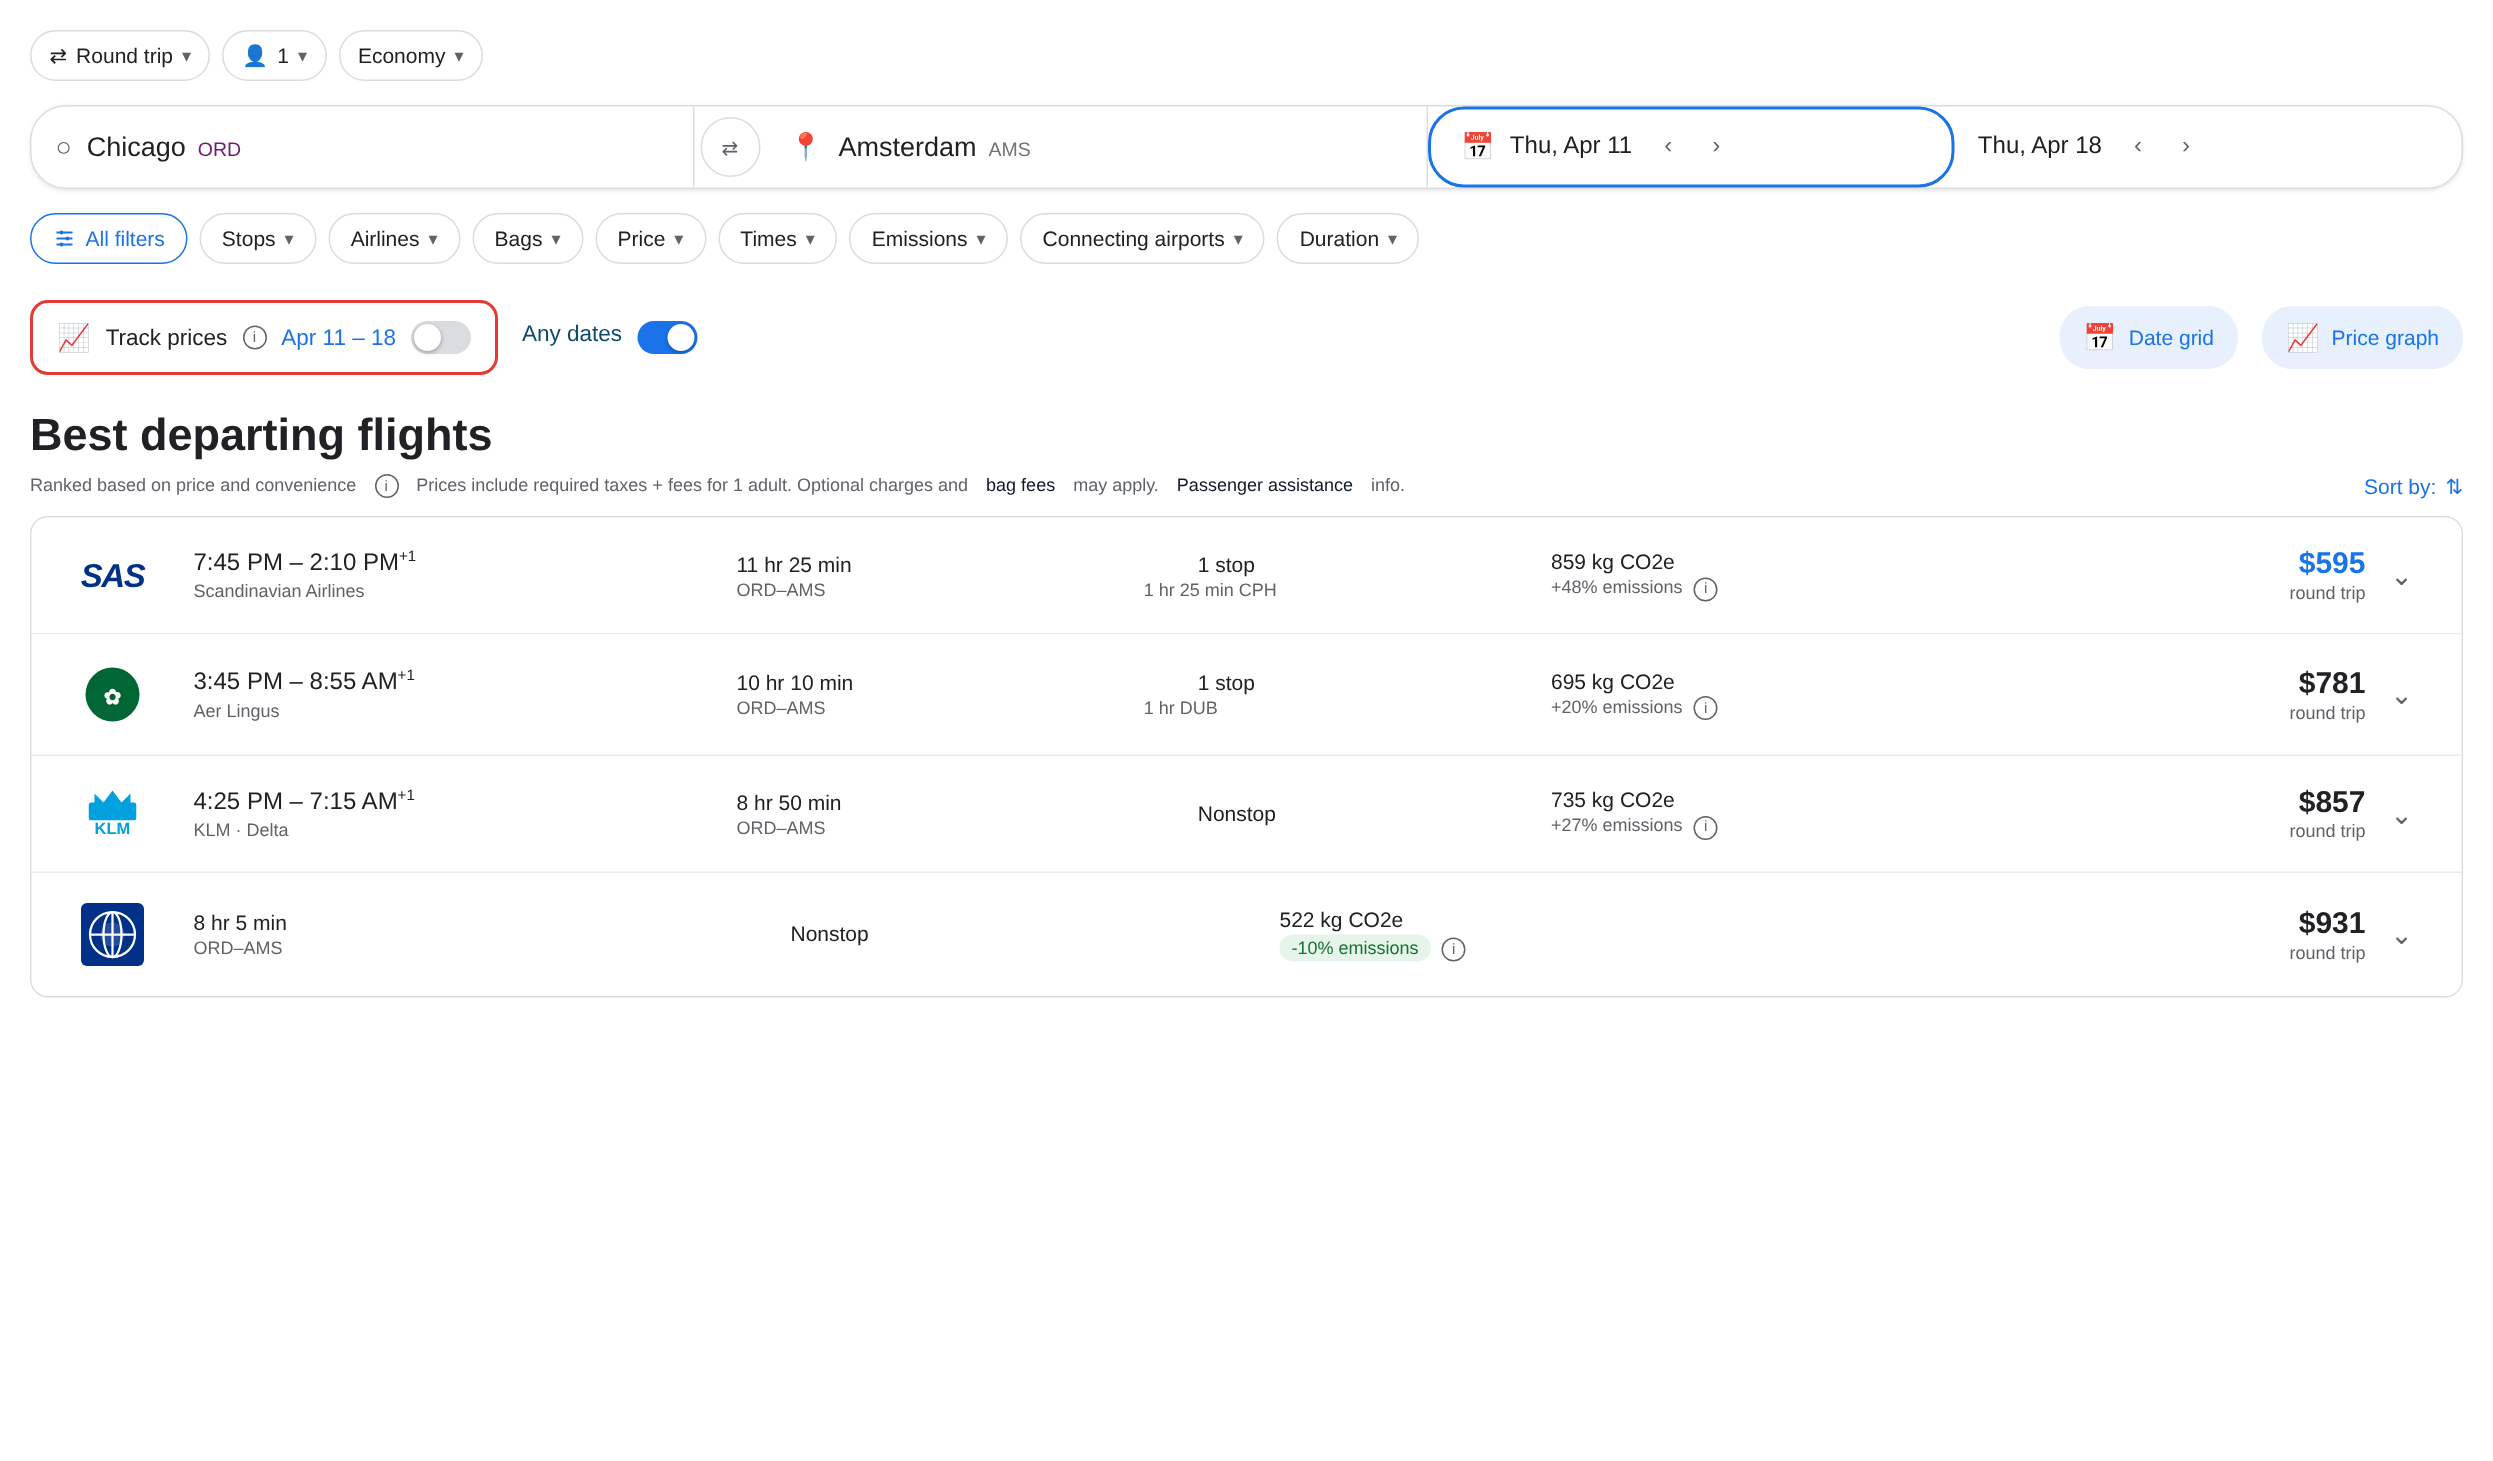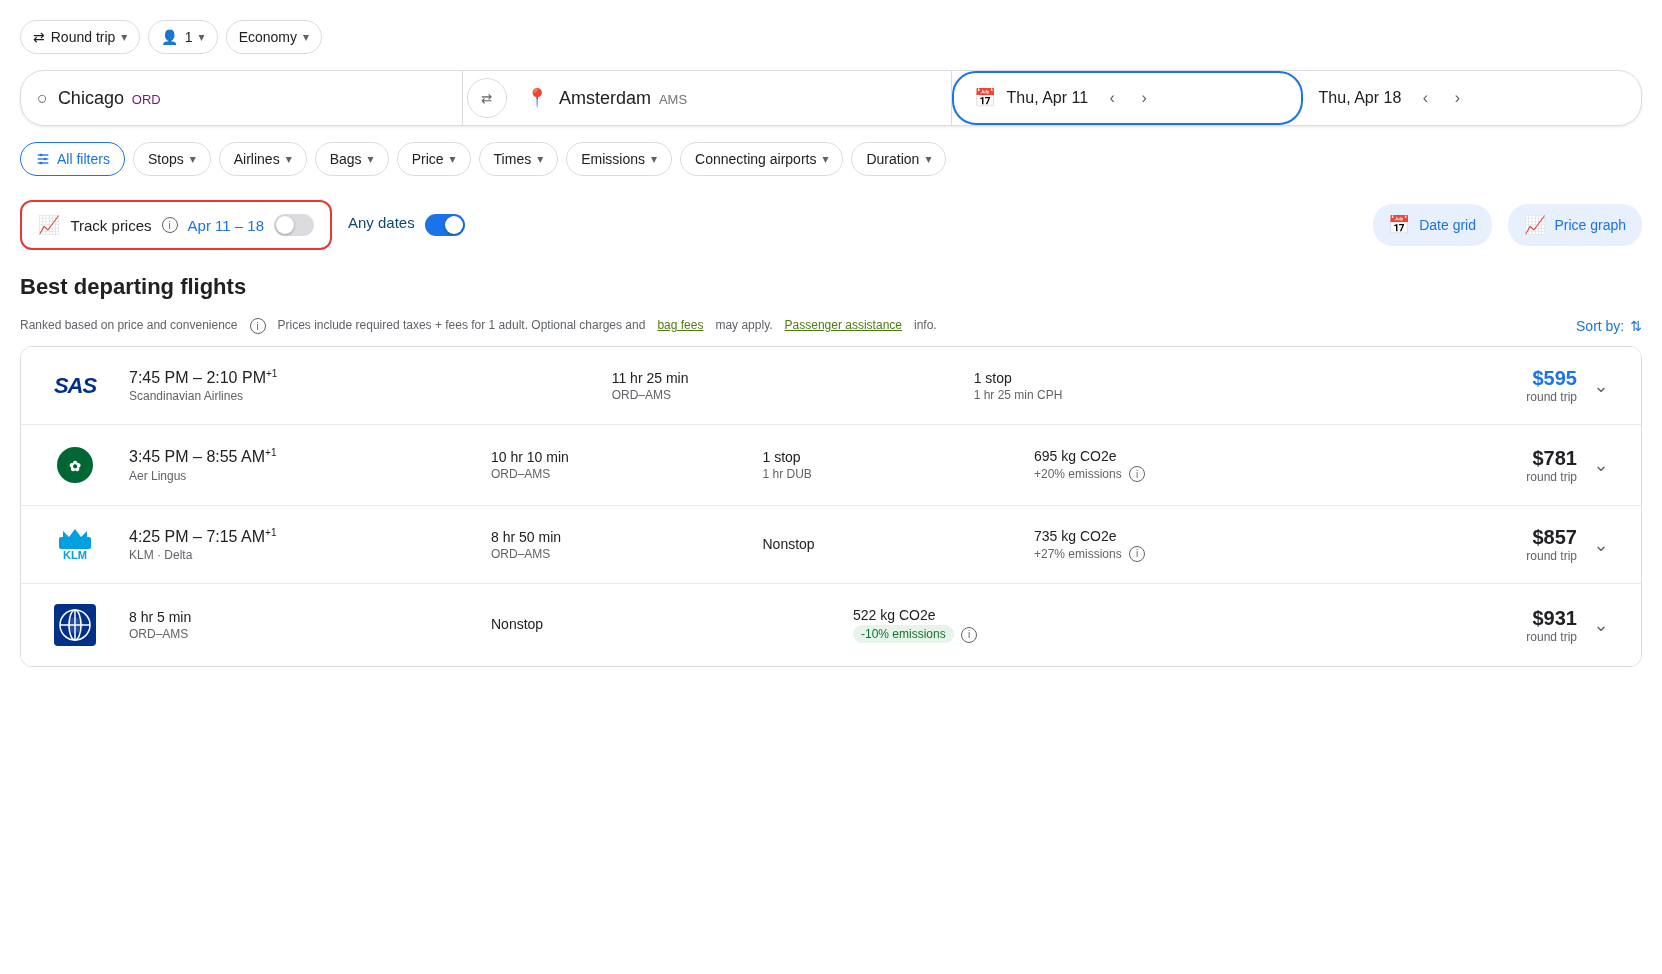--- a/index.html
+++ b/index.html
@@ -35,37 +35,37 @@
     .track-dates { color: #1a73e8; font-size: 15px; font-weight: 500; }
     .toggle { width: 40px; height: 22px; background: #dadce0; border-radius: 11px; position: relative; cursor: pointer; }
     .toggle.on { background: #1a73e8; }
     .toggle-thumb { width: 18px; height: 18px; background: #fff; border-radius: 50%; position: absolute; top: 2px; left: 2px; transition: left 0.2s; box-shadow: 0 1px 3px rgba(0,0,0,0.3); }
     .toggle.on .toggle-thumb { left: 20px; }
     .any-dates { display: flex; align-items: flex-start; gap: 10px; font-size: 15px; color: #0c4a6e; }
     .track-right { display: flex; align-items: center; gap: 16px; }
     .view-btn { display: flex; align-items: center; gap: 8px; padding: 10px 16px; border-radius: 20px; background: #e8f0fe; border: none; cursor: pointer; color: #1a73e8; font-size: 14px; font-weight: 500; }
 
     .results-header { margin-bottom: 12px; }
-    .results-title { font-size: 22px; font-weight: 600; color: #202124; margin-bottom: 18px; }
+    .results-title { font-size: 30px; font-weight: 600; color: #202124; margin-bottom: 8px; }
     .results-meta { display: flex; align-items: flex-start; gap: 12px; font-size: 12px; color: #5f6368; flex-wrap: wrap; }
-    .results-meta a { color: #4d7c0f; text-decoration: underline; cursor: pointer; }
+    .results-meta a { color: #0f172a; cursor: pointer; }
     .sort-btn { margin-left: auto; display: flex; align-items: center; gap: 6px; color: #1a73e8; font-size: 14px; font-weight: 500; cursor: pointer; }
 
     .flight-list { border: 1px solid #dadce0; border-radius: 12px; overflow: hidden; }
     .flight-row { display: flex; align-items: center; padding: 20px 24px; border-bottom: 1px solid #e8eaed; cursor: pointer; background: #fff; transition: background 0.1s; }
     .flight-row:last-child { border-bottom: none; }
     .airline-logo { width: 60px; display: flex; align-items: center; justify-content: center; margin-right: 24px; flex-shrink: 0; }
     .flight-times { flex: 2; min-width: 160px; }
     .flight-time-range { font-size: 16px; font-weight: 500; color: #202124; }
     .flight-airline-name { font-size: 12px; color: #5f6368; margin-top: 2px; }
     .flight-duration { flex: 1.5; min-width: 120px; }
     .flight-duration-time { font-size: 14px; font-weight: 500; color: #202124; }
     .flight-route { font-size: 12px; color: #5f6368; margin-top: 2px; }
     .flight-stops { flex: 1.5; min-width: 120px; }
-    .flight-stop-label { font-size: 14px; color: #202124; }
+    .flight-stop-label { font-size: 14px; color: #202124; margin-left: 36px; }
     .flight-stop-detail { font-size: 12px; color: #5f6368; margin-top: 2px; }
     .flight-emissions { flex: 2; min-width: 150px; }
     .flight-co2 { font-size: 14px; color: #202124; }
     .flight-emission-pct { font-size: 12px; color: #5f6368; margin-top: 2px; }
     .emission-badge { display: inline-flex; align-items: center; gap: 4px; background: #e6f4ea; color: #137333; padding: 2px 8px; border-radius: 12px; font-size: 12px; }
     .flight-price { flex: 1; text-align: right; min-width: 100px; }
     .price-amount { font-size: 20px; font-weight: 600; color: #1a73e8; }
     .price-type { font-size: 12px; color: #5f6368; }
     .expand-btn { width: 32px; height: 32px; border-radius: 50%; border: none; background: none; cursor: pointer; color: #5f6368; font-size: 18px; margin-left: 8px; display: flex; align-items: center; justify-content: center; }
 
@@ -240,20 +240,27 @@
       <div class="flight-airline-name">Scandinavian Airlines</div>
     </div>
     <div class="flight-duration">
       <div class="flight-duration-time">11 hr 25 min</div>
       <div class="flight-route">ORD–AMS</div>
     </div>
     <div class="flight-stops">
       <div class="flight-stop-label">1 stop</div>
       <div class="flight-stop-detail">1 hr 25 min CPH</div>
     </div>
+    <div class="flight-emissions">
+      <div class="flight-co2">859 kg CO2e</div>
+      <div class="flight-emission-pct">
+        <span>+48% emissions</span>
+        <span class="info-icon" style="margin-left:4px;">i</span>
+      </div>
+    </div>
     <div class="flight-price">
       <div class="price-amount">$595</div>
       <div class="price-type">round trip</div>
     </div>
     <button class="expand-btn">⌄</button>
   </div>
 
   <div class="flight-row">
     <div class="airline-logo">
       <svg width="40" height="40" viewBox="0 0 40 40">

